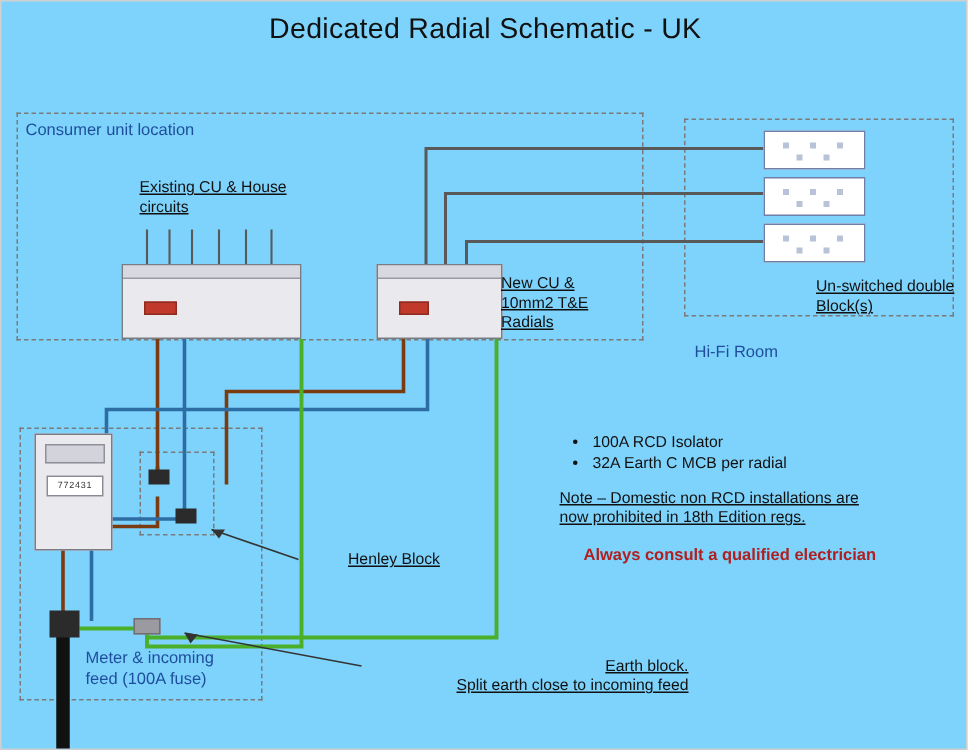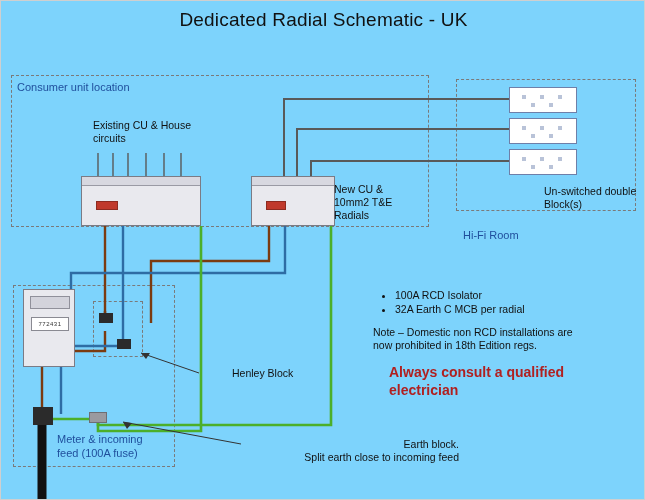--- a/index.html
+++ b/index.html
@@ -31,31 +31,32 @@
     position: absolute;
     border: 1px dashed #7a7a7a;
     box-sizing: border-box;
   }
   .lbl {
     position: absolute;
     font-size: 10.5px;
     color: #111111;
     line-height: 1.25;
     white-space: pre-line;
+    text-decoration: underline;
   }
   .lbl-blue {
     position: absolute;
     font-size: 11px;
     color: #1f4e9c;
     line-height: 1.25;
     white-space: pre-line;
   }
   .lbl-red {
     position: absolute;
-    font-size: 14px;
+    font-size: 11px;
     color: #b02020;
     font-weight: bold;
     line-height: 1.3;
     white-space: pre-line;
   }
   
   .cu {
     position: absolute;
     background: #e9e9ee;
     border: 1px solid #7b7b85;

